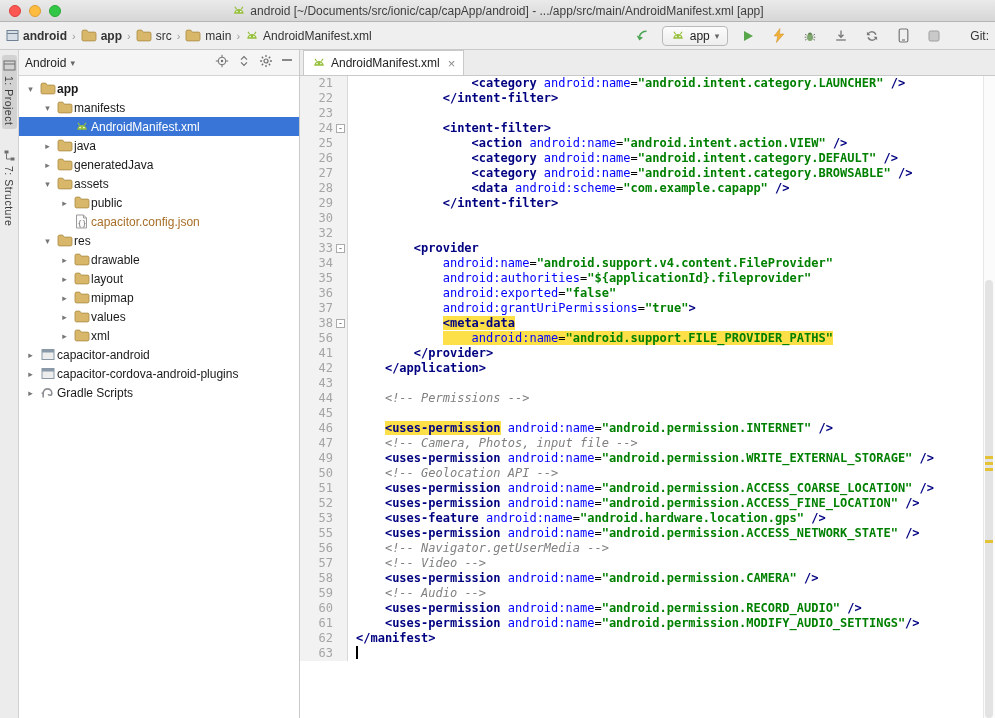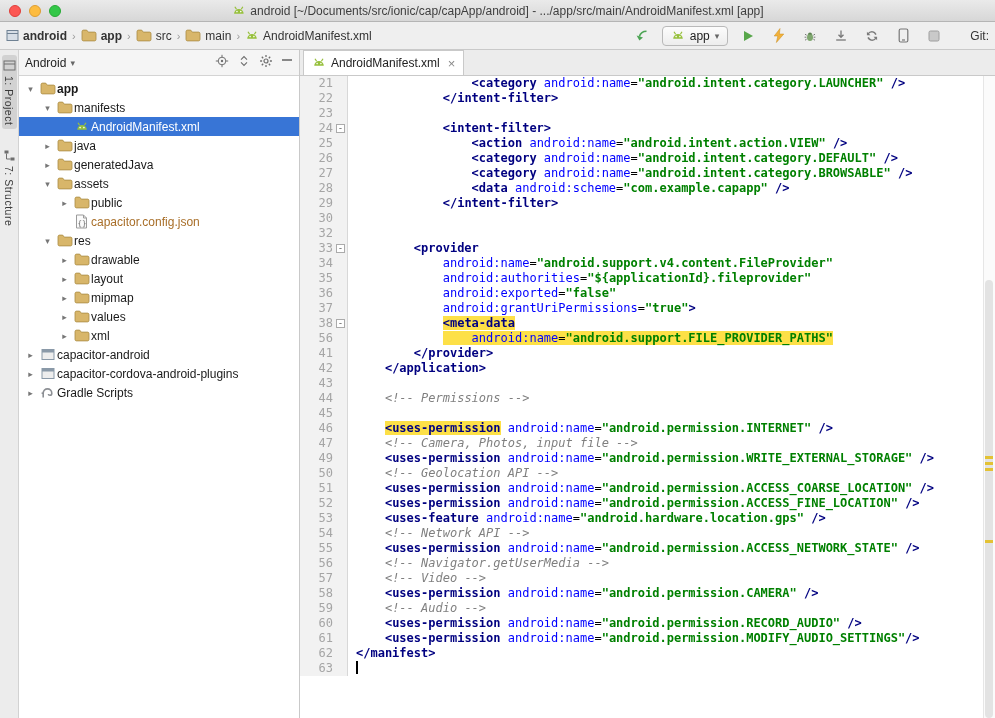--- a/index.html
+++ b/index.html
@@ -500,21 +500,20 @@
           <div class="code-line"><div class="gutter">43</div><div class="code-content"></div></div>
           <div class="code-line"><div class="gutter">44</div><div class="code-content"><span class="tok-plain">    </span><span class="tok-com">&lt;!-- Permissions --&gt;</span></div></div>
           <div class="code-line"><div class="gutter">45</div><div class="code-content"></div></div>
           <div class="code-line"><div class="gutter">46</div><div class="code-content"><span class="tok-plain">    </span><span class="tok-tag hl">&lt;uses-permission</span><span class="tok-plain"> </span><span class="tok-attr">android:name</span><span class="tok-plain">=</span><span class="tok-val">"android.permission.INTERNET"</span><span class="tok-plain"> </span><span class="tok-tag">/&gt;</span></div></div>
           <div class="code-line"><div class="gutter">47</div><div class="code-content"><span class="tok-plain">    </span><span class="tok-com">&lt;!-- Camera, Photos, input file --&gt;</span></div></div>
           <div class="code-line"><div class="gutter">49</div><div class="code-content"><span class="tok-plain">    </span><span class="tok-tag">&lt;uses-permission</span><span class="tok-plain"> </span><span class="tok-attr">android:name</span><span class="tok-plain">=</span><span class="tok-val">"android.permission.WRITE_EXTERNAL_STORAGE"</span><span class="tok-plain"> </span><span class="tok-tag">/&gt;</span></div></div>
           <div class="code-line"><div class="gutter">50</div><div class="code-content"><span class="tok-plain">    </span><span class="tok-com">&lt;!-- Geolocation API --&gt;</span></div></div>
           <div class="code-line"><div class="gutter">51</div><div class="code-content"><span class="tok-plain">    </span><span class="tok-tag">&lt;uses-permission</span><span class="tok-plain"> </span><span class="tok-attr">android:name</span><span class="tok-plain">=</span><span class="tok-val">"android.permission.ACCESS_COARSE_LOCATION"</span><span class="tok-plain"> </span><span class="tok-tag">/&gt;</span></div></div>
           <div class="code-line"><div class="gutter">52</div><div class="code-content"><span class="tok-plain">    </span><span class="tok-tag">&lt;uses-permission</span><span class="tok-plain"> </span><span class="tok-attr">android:name</span><span class="tok-plain">=</span><span class="tok-val">"android.permission.ACCESS_FINE_LOCATION"</span><span class="tok-plain"> </span><span class="tok-tag">/&gt;</span></div></div>
           <div class="code-line"><div class="gutter">53</div><div class="code-content"><span class="tok-plain">    </span><span class="tok-tag">&lt;uses-feature</span><span class="tok-plain"> </span><span class="tok-attr">android:name</span><span class="tok-plain">=</span><span class="tok-val">"android.hardware.location.gps"</span><span class="tok-plain"> </span><span class="tok-tag">/&gt;</span></div></div>
-          <div class="code-line"><div class="gutter">54</div><div class="code-content"><span class="tok-plain">    </span><span class="tok-com">&lt;!-- Network API --&gt;</span></div></div>
           <div class="code-line"><div class="gutter">55</div><div class="code-content"><span class="tok-plain">    </span><span class="tok-tag">&lt;uses-permission</span><span class="tok-plain"> </span><span class="tok-attr">android:name</span><span class="tok-plain">=</span><span class="tok-val">"android.permission.ACCESS_NETWORK_STATE"</span><span class="tok-plain"> </span><span class="tok-tag">/&gt;</span></div></div>
           <div class="code-line"><div class="gutter">56</div><div class="code-content"><span class="tok-plain">    </span><span class="tok-com">&lt;!-- Navigator.getUserMedia --&gt;</span></div></div>
           <div class="code-line"><div class="gutter">57</div><div class="code-content"><span class="tok-plain">    </span><span class="tok-com">&lt;!-- Video --&gt;</span></div></div>
           <div class="code-line"><div class="gutter">58</div><div class="code-content"><span class="tok-plain">    </span><span class="tok-tag">&lt;uses-permission</span><span class="tok-plain"> </span><span class="tok-attr">android:name</span><span class="tok-plain">=</span><span class="tok-val">"android.permission.CAMERA"</span><span class="tok-plain"> </span><span class="tok-tag">/&gt;</span></div></div>
           <div class="code-line"><div class="gutter">59</div><div class="code-content"><span class="tok-plain">    </span><span class="tok-com">&lt;!-- Audio --&gt;</span></div></div>
           <div class="code-line"><div class="gutter">60</div><div class="code-content"><span class="tok-plain">    </span><span class="tok-tag">&lt;uses-permission</span><span class="tok-plain"> </span><span class="tok-attr">android:name</span><span class="tok-plain">=</span><span class="tok-val">"android.permission.RECORD_AUDIO"</span><span class="tok-plain"> </span><span class="tok-tag">/&gt;</span></div></div>
           <div class="code-line"><div class="gutter">61</div><div class="code-content"><span class="tok-plain">    </span><span class="tok-tag">&lt;uses-permission</span><span class="tok-plain"> </span><span class="tok-attr">android:name</span><span class="tok-plain">=</span><span class="tok-val">"android.permission.MODIFY_AUDIO_SETTINGS"</span><span class="tok-tag">/&gt;</span></div></div>
           <div class="code-line"><div class="gutter">62</div><div class="code-content"><span class="tok-tag">&lt;/manifest&gt;</span></div></div>
           <div class="code-line"><div class="gutter">63</div><div class="code-content"><span class="caret"></span></div></div>
         </div>

